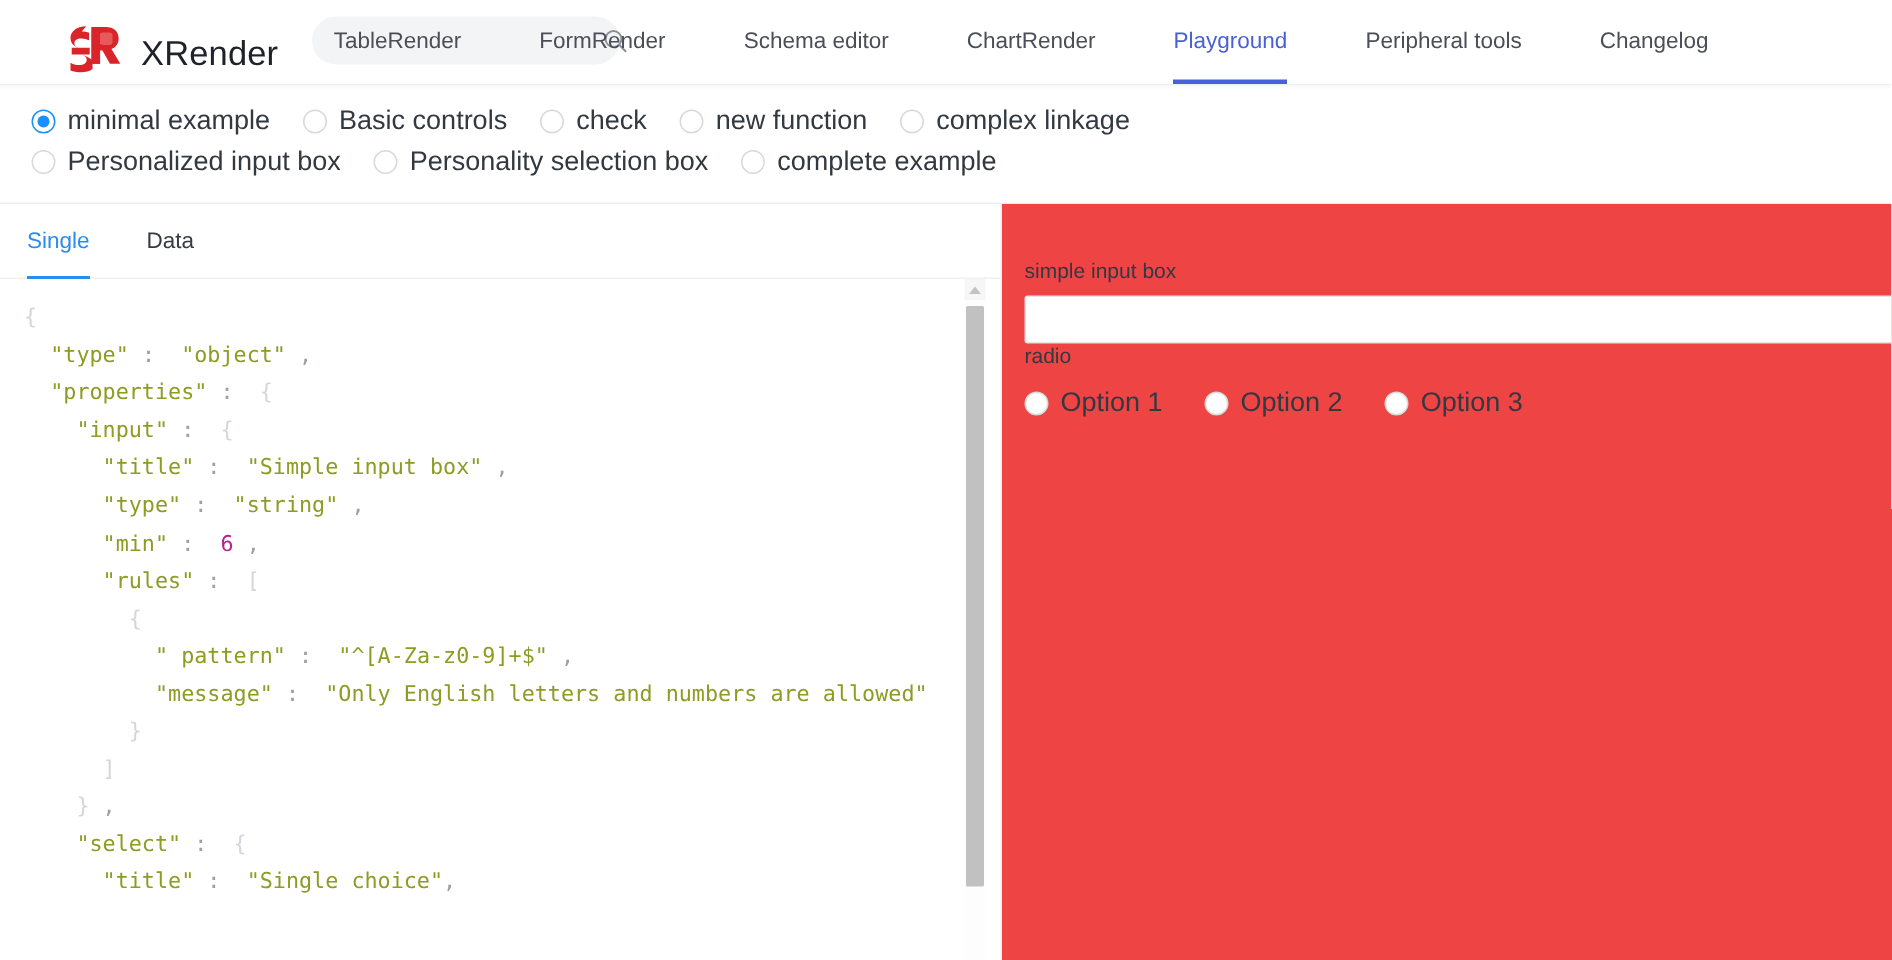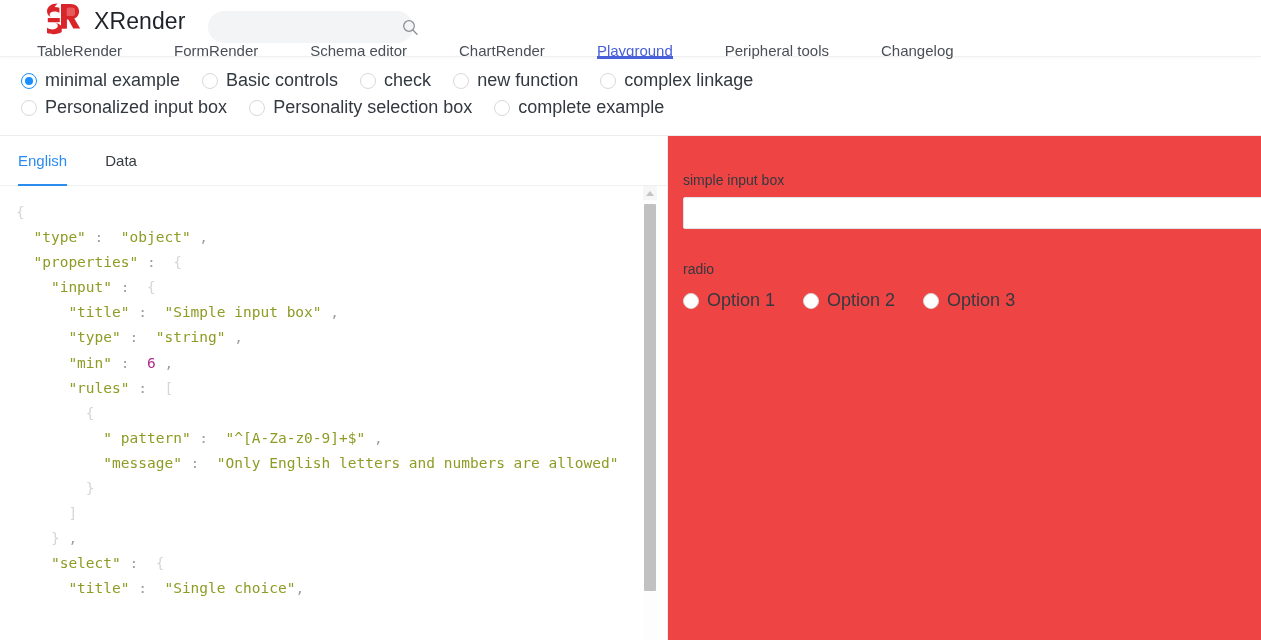--- a/index.html
+++ b/index.html
@@ -13,23 +13,22 @@
   }
 
   
   #header {
     position: relative;
     height: 57px;
     background: #fff;
     border-bottom: 1px solid #f0f0f0;
     box-shadow: 0 1px 3px rgba(0,0,0,0.035);
     display: flex;
-    align-items: flex-start;
+    align-items: flex-end;
     z-index: 20;
-    flex-direction: column;
   }
   #brand { display: flex; align-items: center; margin-left: 38px; }
   #logo { width: 44px; height: 42px; display: block; }
   #brand-name {
     font-size: 23px;
     color: #1f2329;
     margin-left: 12px;
     letter-spacing: .1px;
     font-weight: 400;
   }
@@ -309,21 +308,21 @@
     height: 32px;
     border: 1px solid #e2e4e8;
     border-radius: 2px;
     background: #fff;
     outline: none;
     font-size: 14px;
     padding: 0 11px;
     color: #333;
     font-family: "Liberation Sans", sans-serif;
   }
-  #radio-field { margin-top: 32px; }
+  #radio-field { }
   #preview-radios { display: flex; align-items: flex-end; margin-top: 13px; }
   #preview-radios .radio-item { margin-right: 28px; }
 </style>
 </head>
 <body>
 
 <div id="header">
 
   <div id="brand">
     <svg id="logo" viewBox="0 0 44 42">
@@ -415,21 +414,21 @@
       <div class="fill" style="width: 58%; background: rgb(133, 197, 242);"></div>
       <div class="handle" style="left: 58%;"></div>
     </div>
   </div>
 </div>
 
 <div id="body-split">
 
   <div id="left-pane">
     <div id="pane-tabs">
-        <div class="pane-tab active">English</div>
+        <div class="pane-tab active">Single</div>
         <div class="pane-tab">Data</div>
       </div>
     <div id="code-area">
       <div id="code"><div><span class="tok-punc"></span><span class="tok-punc">{</span></div><div><span class="tok-punc">  </span><span class="tok-key">"type"</span><span class="tok-sep"> :  </span><span class="tok-str">"object"</span><span class="tok-sep"> ,</span></div><div><span class="tok-punc">  </span><span class="tok-key">"properties"</span><span class="tok-sep"> :  </span><span class="tok-punc">{</span></div><div><span class="tok-punc">    </span><span class="tok-key">"input"</span><span class="tok-sep"> :  </span><span class="tok-punc">{</span></div><div><span class="tok-punc">      </span><span class="tok-key">"title"</span><span class="tok-sep"> :  </span><span class="tok-str">"Simple input box"</span><span class="tok-sep"> ,</span></div><div><span class="tok-punc">      </span><span class="tok-key">"type"</span><span class="tok-sep"> :  </span><span class="tok-str">"string"</span><span class="tok-sep"> ,</span></div><div><span class="tok-punc">      </span><span class="tok-key">"min"</span><span class="tok-sep"> :  </span><span class="tok-num">6</span><span class="tok-sep"> ,</span></div><div><span class="tok-punc">      </span><span class="tok-key">"rules"</span><span class="tok-sep"> :  </span><span class="tok-punc">[</span></div><div><span class="tok-punc">        </span><span class="tok-punc">{</span></div><div><span class="tok-punc">          </span><span class="tok-key">" pattern"</span><span class="tok-sep"> :  </span><span class="tok-str">"^[A-Za-z0-9]+$"</span><span class="tok-sep"> ,</span></div><div><span class="tok-punc">          </span><span class="tok-key">"message"</span><span class="tok-sep"> :  </span><span class="tok-str">"Only English letters and numbers are allowed"</span></div><div><span class="tok-punc">        </span><span class="tok-punc">}</span></div><div><span class="tok-punc">      </span><span class="tok-punc">]</span></div><div><span class="tok-punc">    </span><span class="tok-punc">}</span><span class="tok-sep"> ,</span></div><div><span class="tok-punc">    </span><span class="tok-key">"select"</span><span class="tok-sep"> :  </span><span class="tok-punc">{</span></div><div><span class="tok-punc">      </span><span class="tok-key">"title"</span><span class="tok-sep"> :  </span><span class="tok-str">"Single choice"</span><span class="tok-sep">,</span></div></div>
     </div>
     <div id="scrollbar">
       <div class="sb-arrow">
           <span></span>
         </div>
       <div class="sb-thumb"></div>

